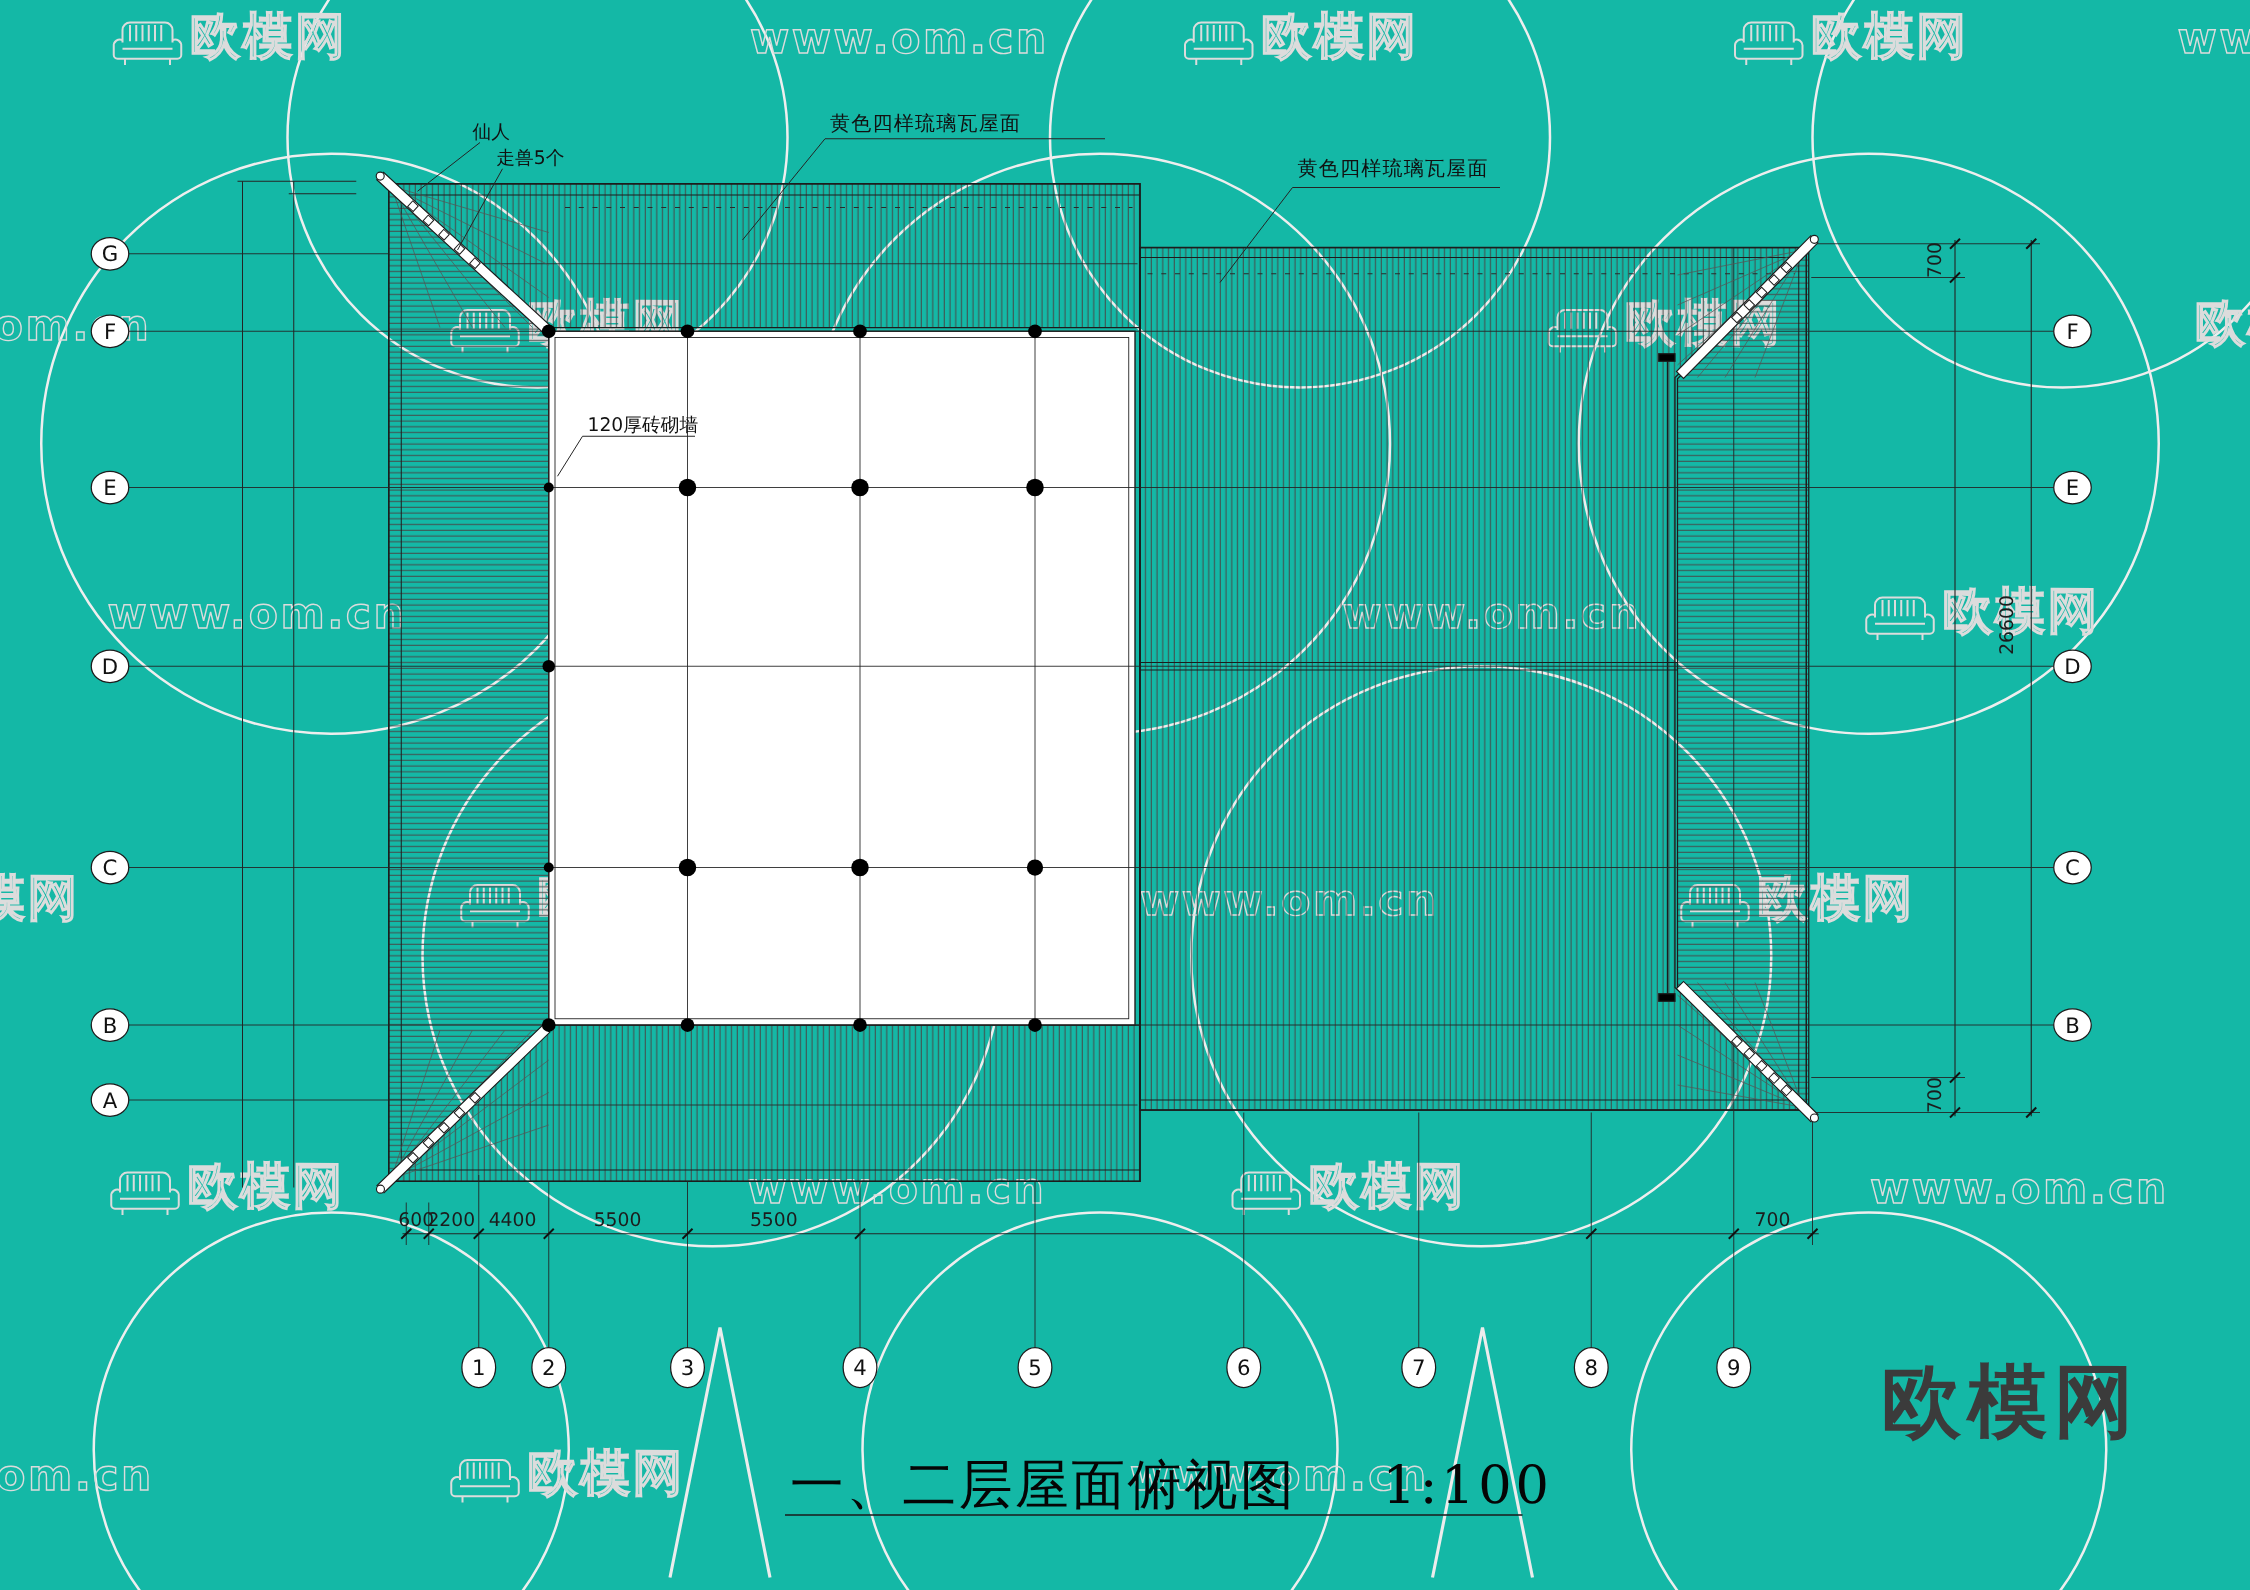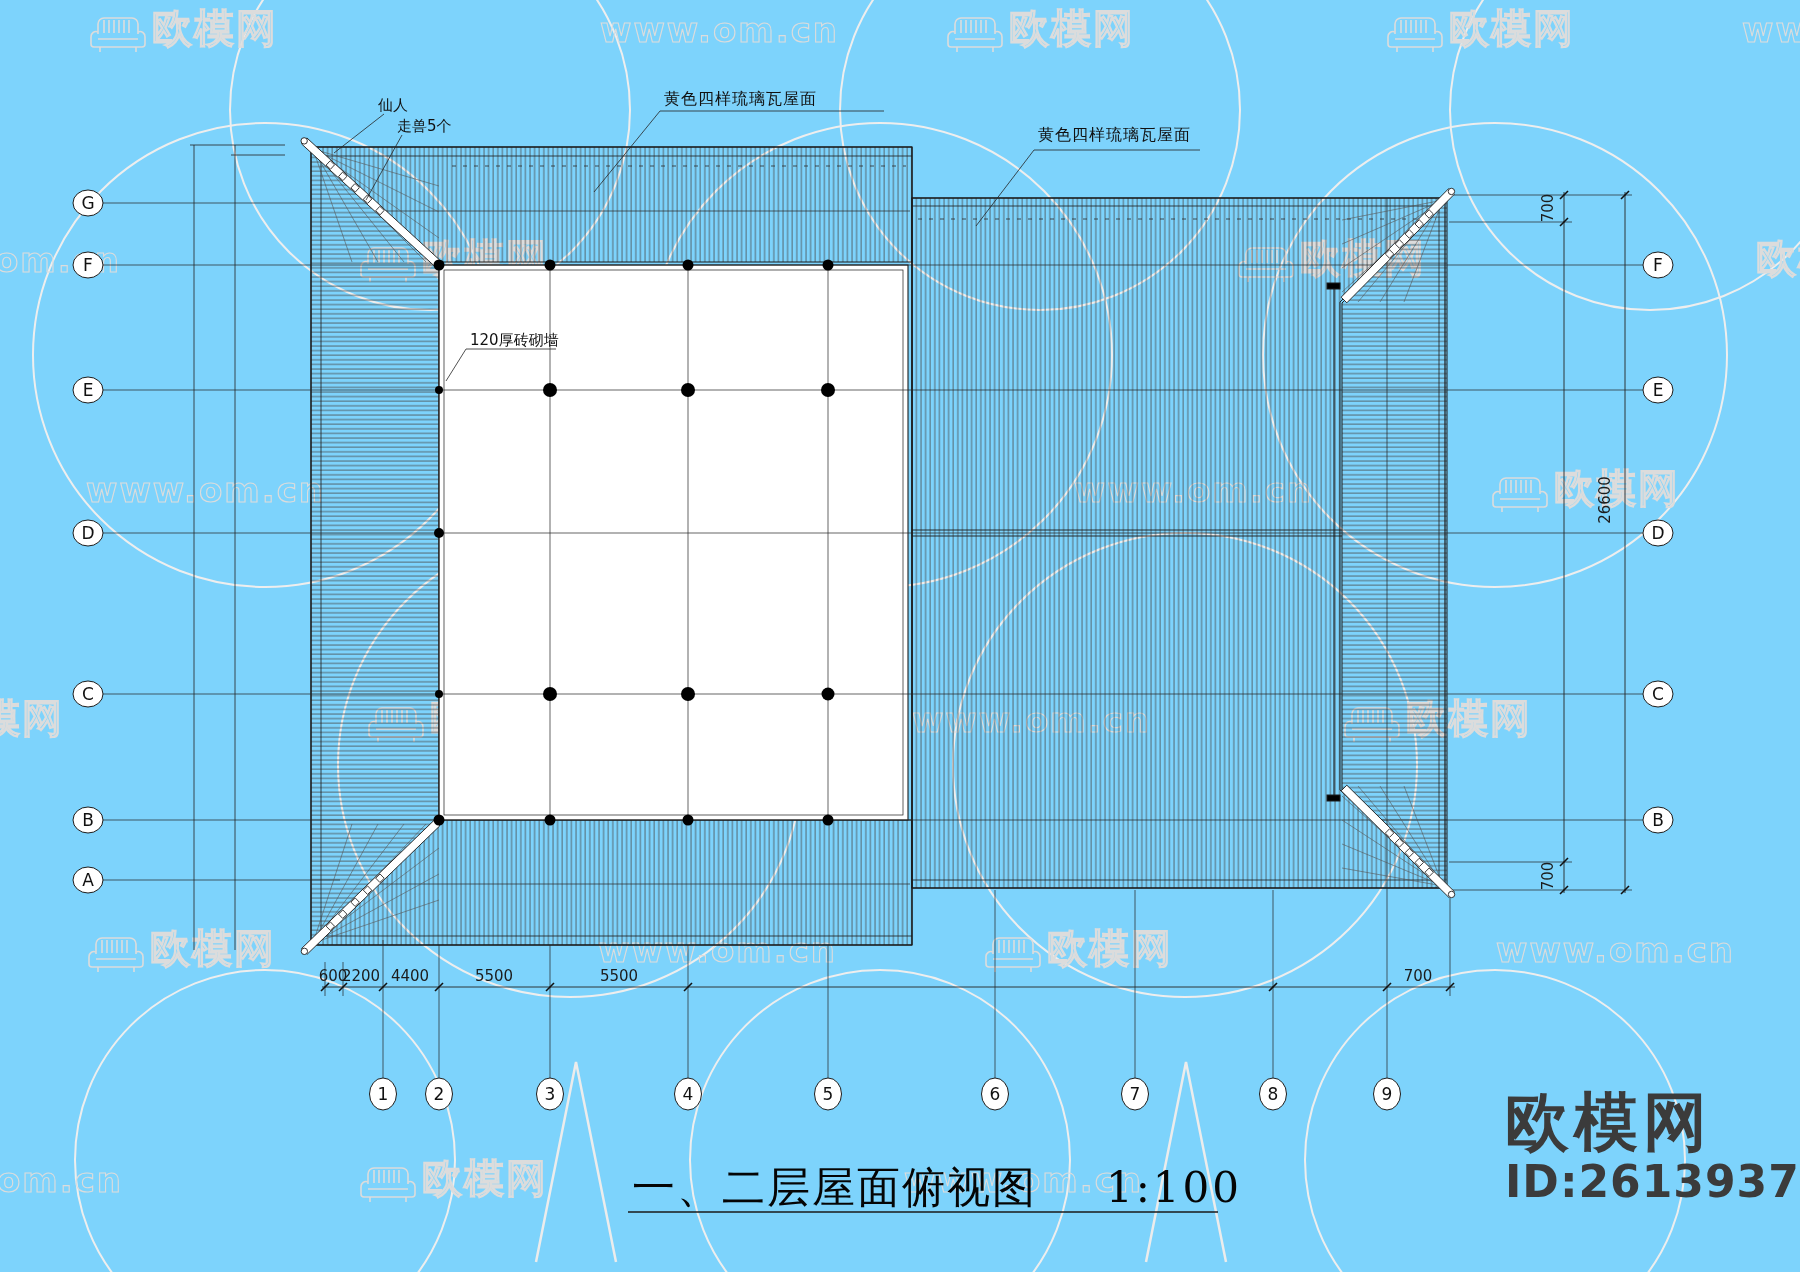--- a/index.html
+++ b/index.html
@@ -1,16 +1,16 @@
 <!DOCTYPE html>
 <html><head>
 <meta charset="utf-8">
 <style>
   html,body{margin:0;padding:0;background:#fff;}
-  .canvas{position:relative;width:1800px;height:1272px;background:#7dd3fc;overflow:hidden;
+  .canvas{position:relative;width:1800px;height:1272px;background:#14b8a6;overflow:hidden;
           font-family:"DejaVu Sans",sans-serif;}
   svg text{font-family:"DejaVu Sans","Liberation Sans",sans-serif;fill:#141414;}
   .wmt{fill:none;stroke:#dcdcdc;stroke-width:1.1px;font-weight:bold;letter-spacing:2px;}
   .dimtxt{font-size:15px;fill:#1c1c1c;}
   .bubtxt{font-size:17px;fill:#111;}
   .anntxt{font-size:15px;fill:#111;}
   .lbltxt{font-size:16px;fill:#111;letter-spacing:1px;}
   .titletxt{font-size:43px;fill:#050505;letter-spacing:2px;font-family:"DejaVu Serif","Liberation Serif",serif;}
   .scaletxt{font-size:42px;fill:#050505;letter-spacing:3px;font-family:"DejaVu Serif","Liberation Serif",serif;}
   .logo-box{position:absolute;left:1505px;top:1090px;color:#3b3b3b;line-height:1;text-align:left;}
@@ -378,16 +378,15 @@
   <g id="titleblock">
     <text x="632" y="1202" class="titletxt">一、二层屋面俯视图</text>
     <text x="1106" y="1202" class="scaletxt">1:100</text>
     <path d="M628,1212 H1218" stroke="#1a1a1a" stroke-width="1.3" fill="none"></path>
   </g>
 </svg>
 
 
 <div class="logo-box">
   <div class="logo-name">欧模网</div>
-  <div class="logo-id">ID:2613937</div>
 </div>
 
 </div>
 
 </body></html>

